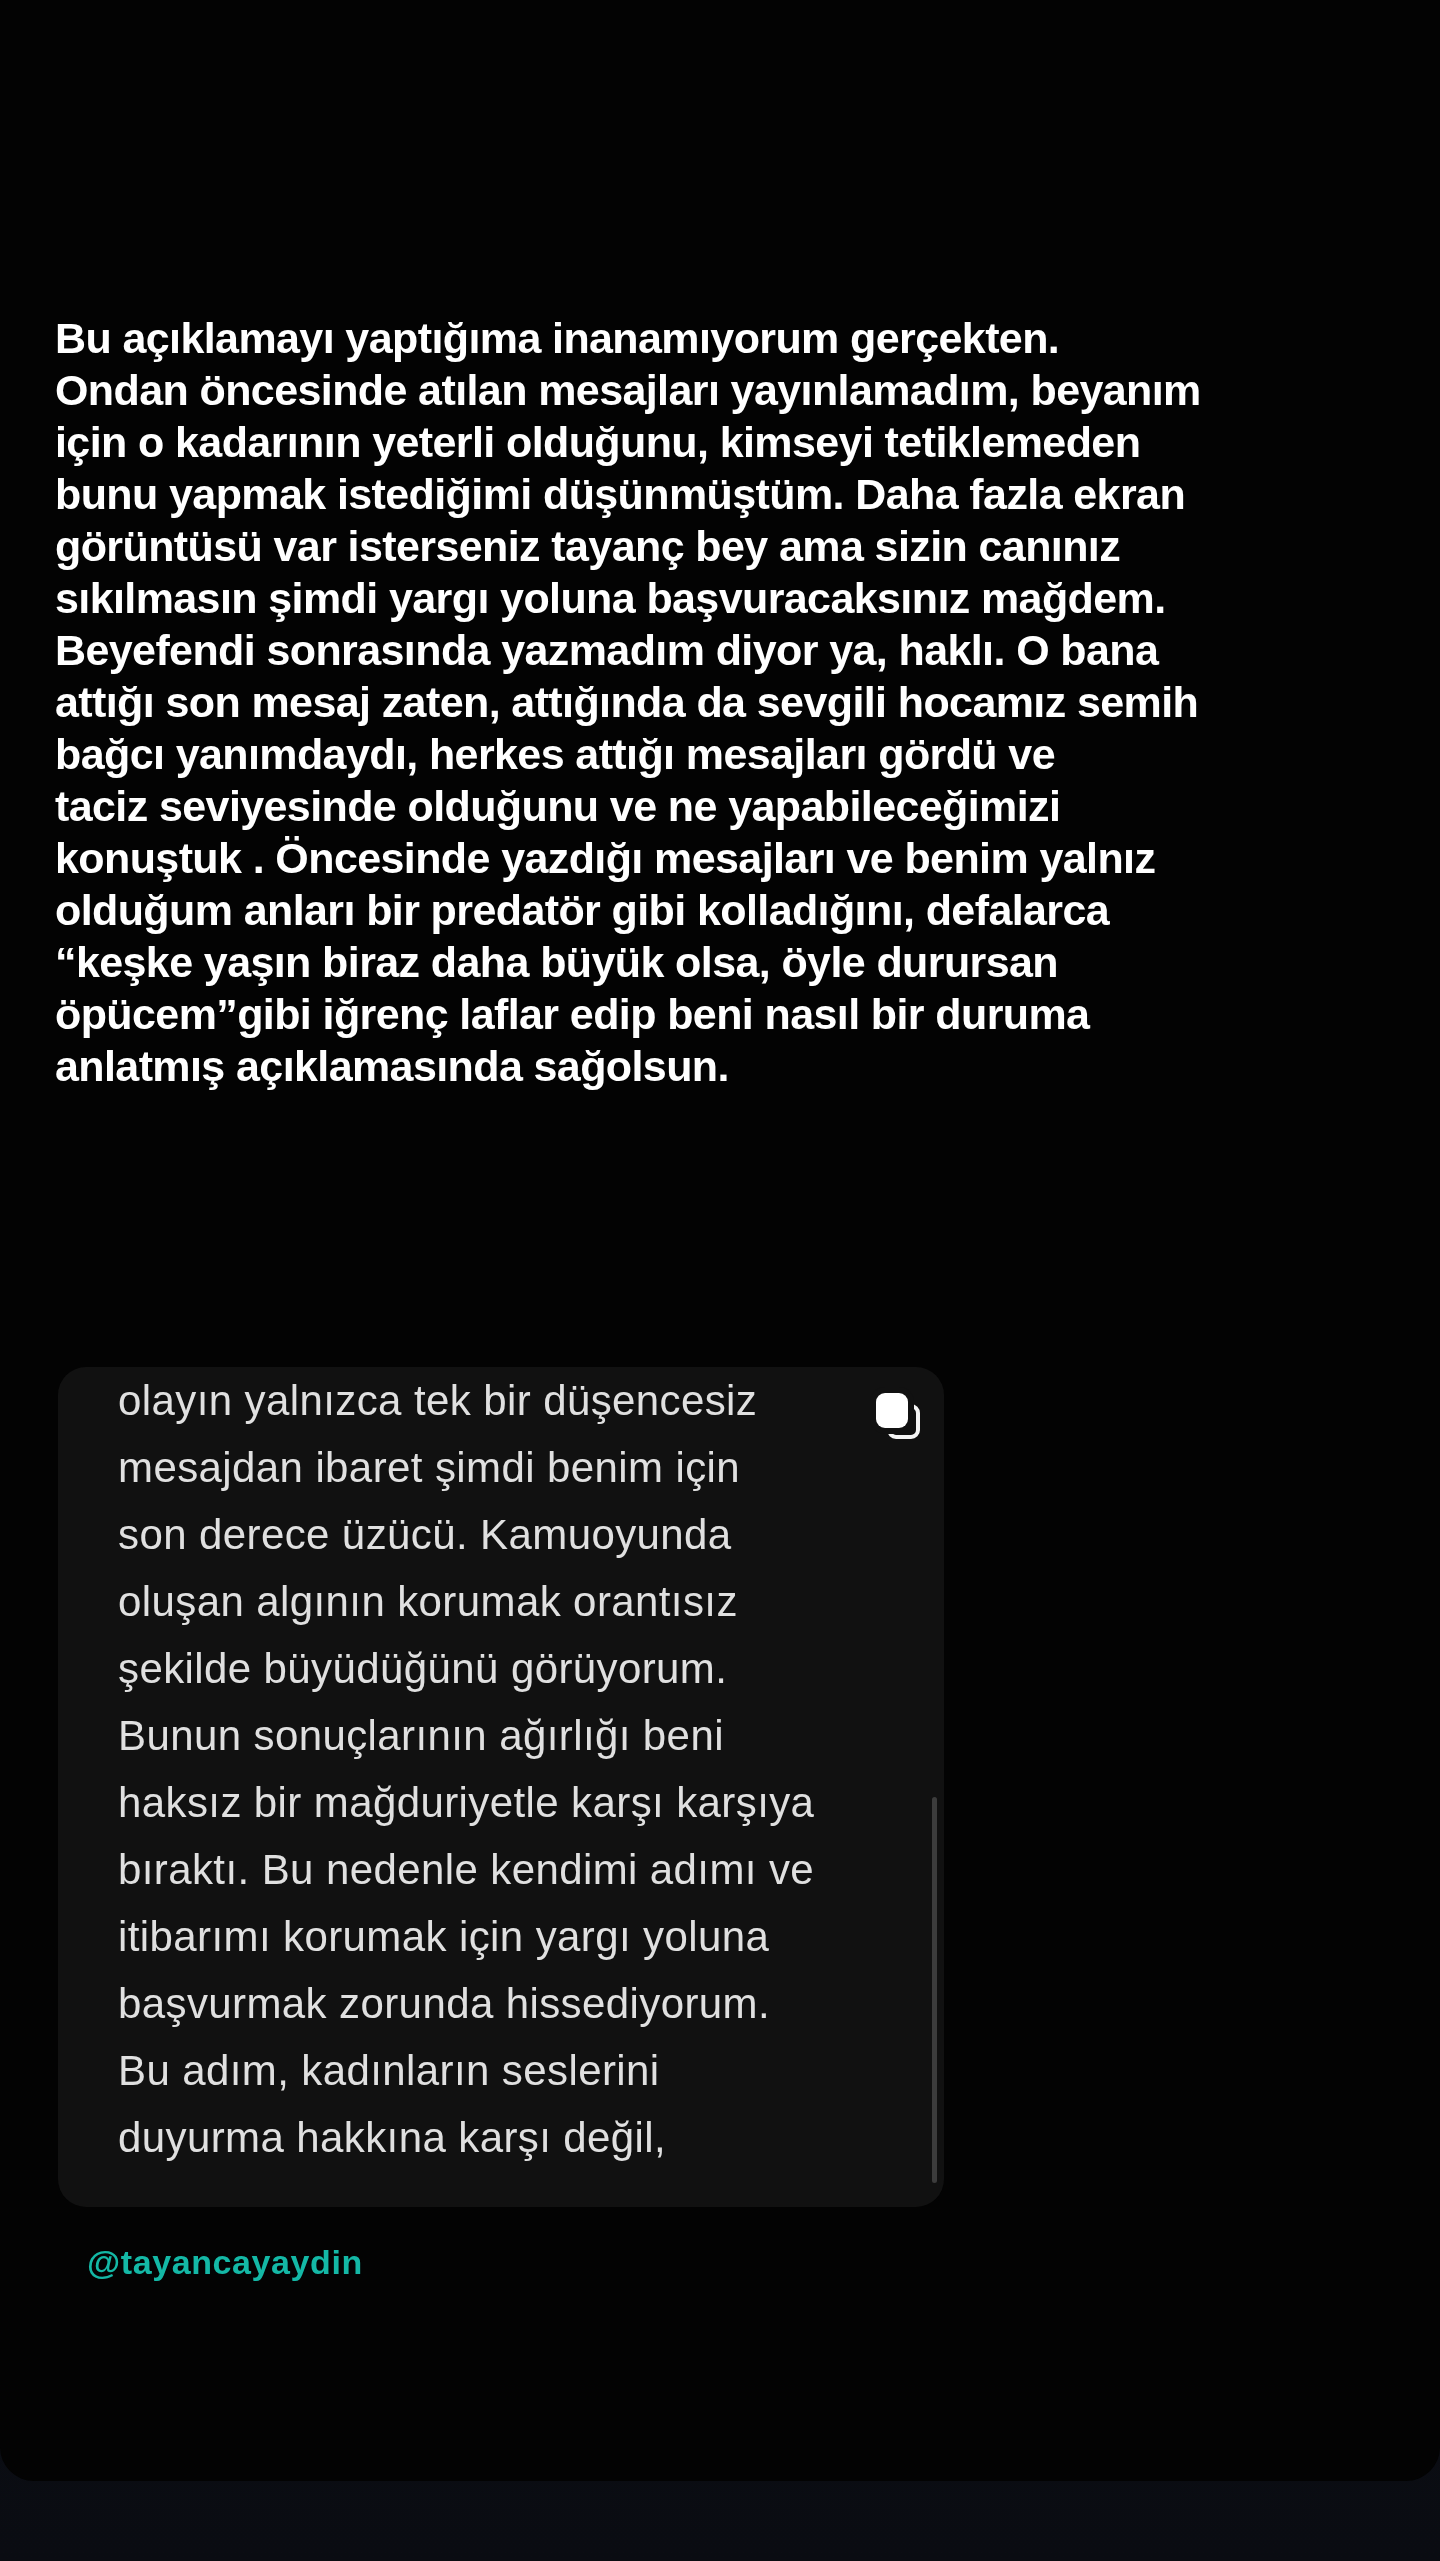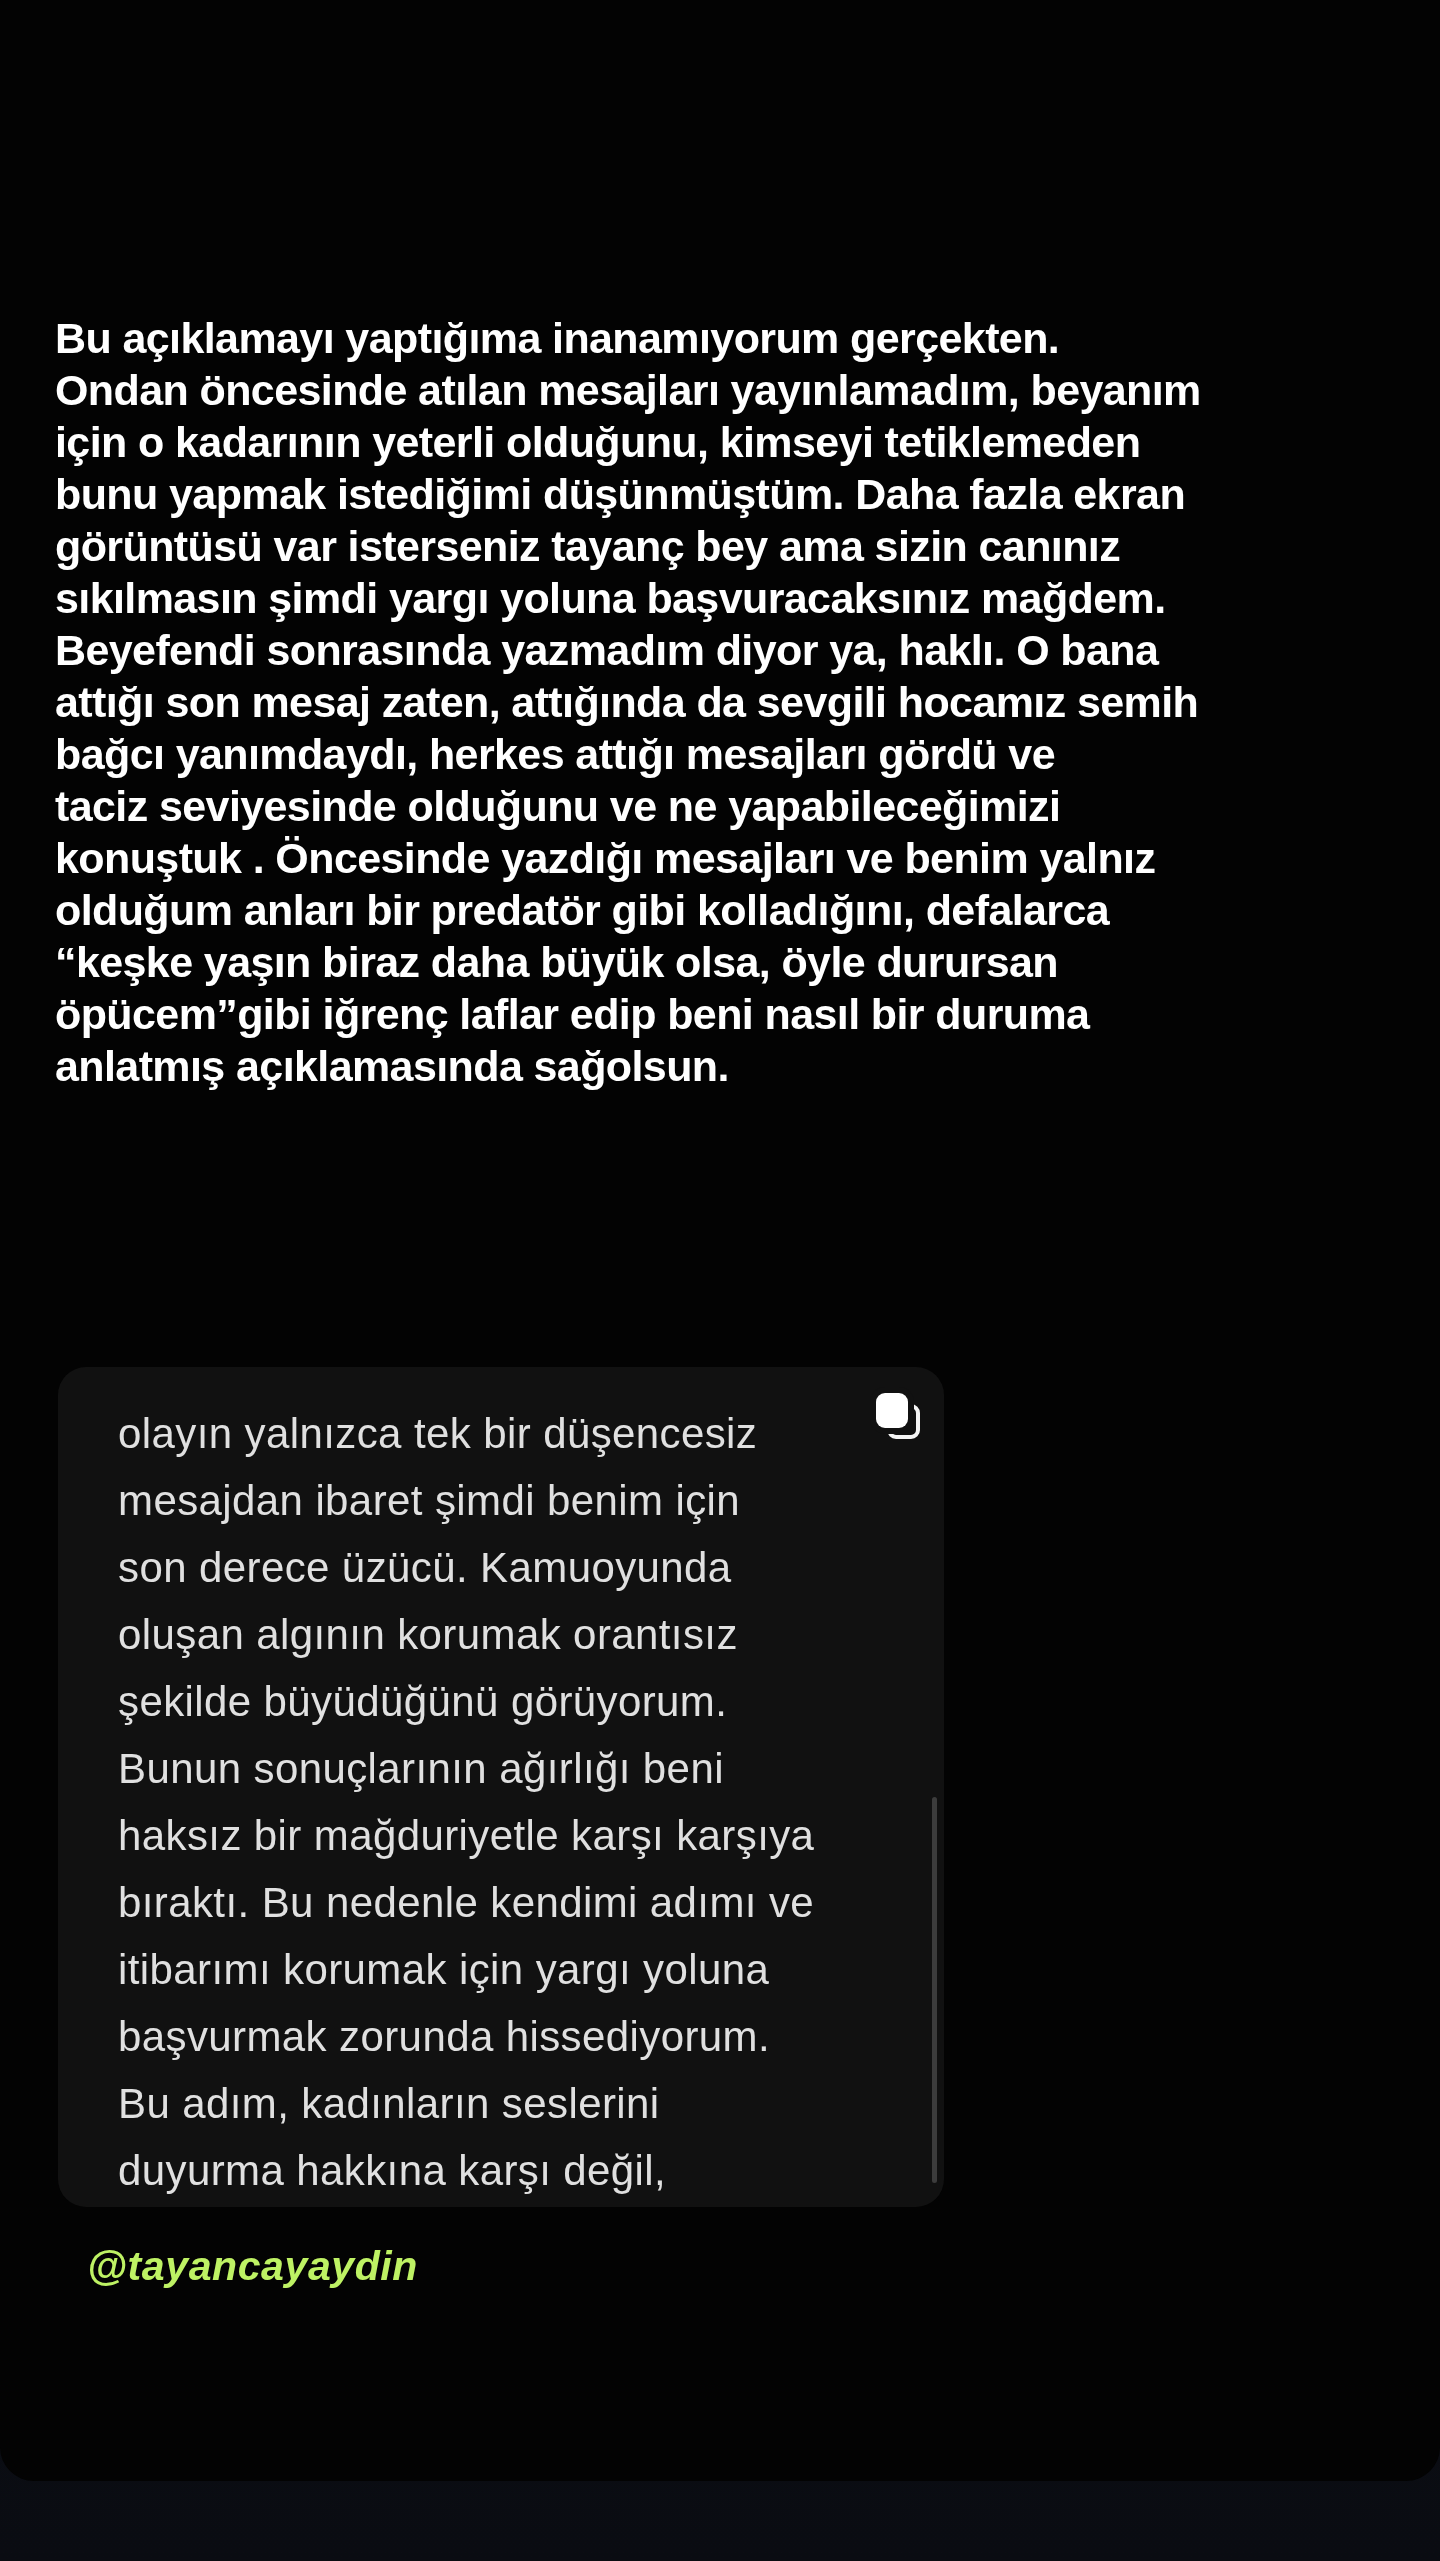--- a/index.html
+++ b/index.html
@@ -40,21 +40,21 @@
     left: 58px;
     top: 1367px;
     width: 886px;
     height: 840px;
     background: #111111;
     border-radius: 28px;
   }
   .quote-text {
     position: absolute;
     left: 60px;
-    top: 33px;
+    top: 0;
     width: 770px;
     color: #e0e0e0;
     font-size: 42px;
     line-height: 67px;
     font-weight: 400;
     letter-spacing: 0.4px;
   }
   .quote-text .line {
     white-space: pre;
   }
@@ -90,25 +90,24 @@
     top: 430px;
     width: 5px;
     height: 386px;
     background: #3c3c3c;
     border-radius: 3px;
   }
   .mention-tag {
     position: absolute;
     left: 87px;
     top: 2243px;
-    color: #bef264;
-    font-size: 41px;
+    color: #14b8a6;
+    font-size: 34px;
     font-weight: 700;
     letter-spacing: 0.6px;
-    font-style: italic;
   }
 </style>
 </head>
 <body>
 
 <div class="story-card">
 
   <div class="statement-text">
       <div class="line">Bu açıklamayı yaptığıma inanamıyorum gerçekten.</div>
       <div class="line">Ondan öncesinde atılan mesajları yayınlamadım, beyanım</div>

